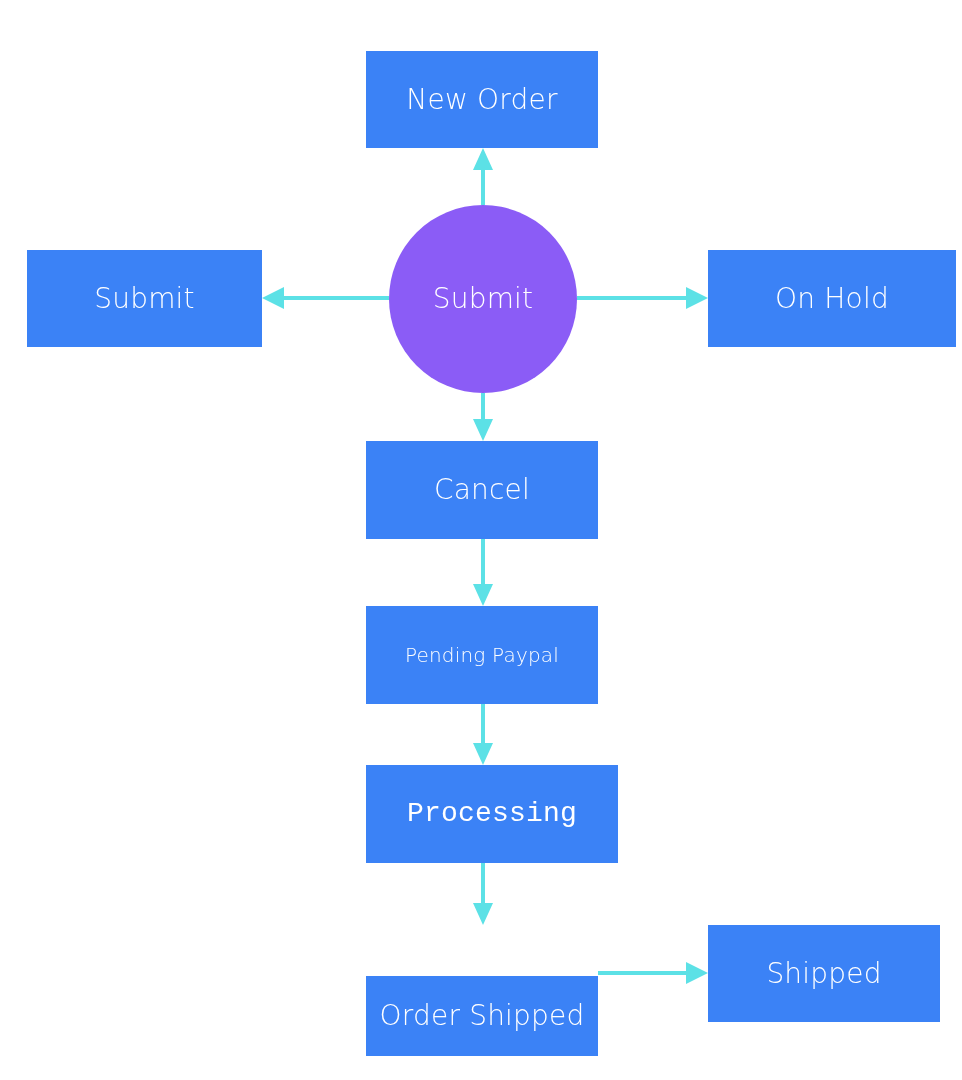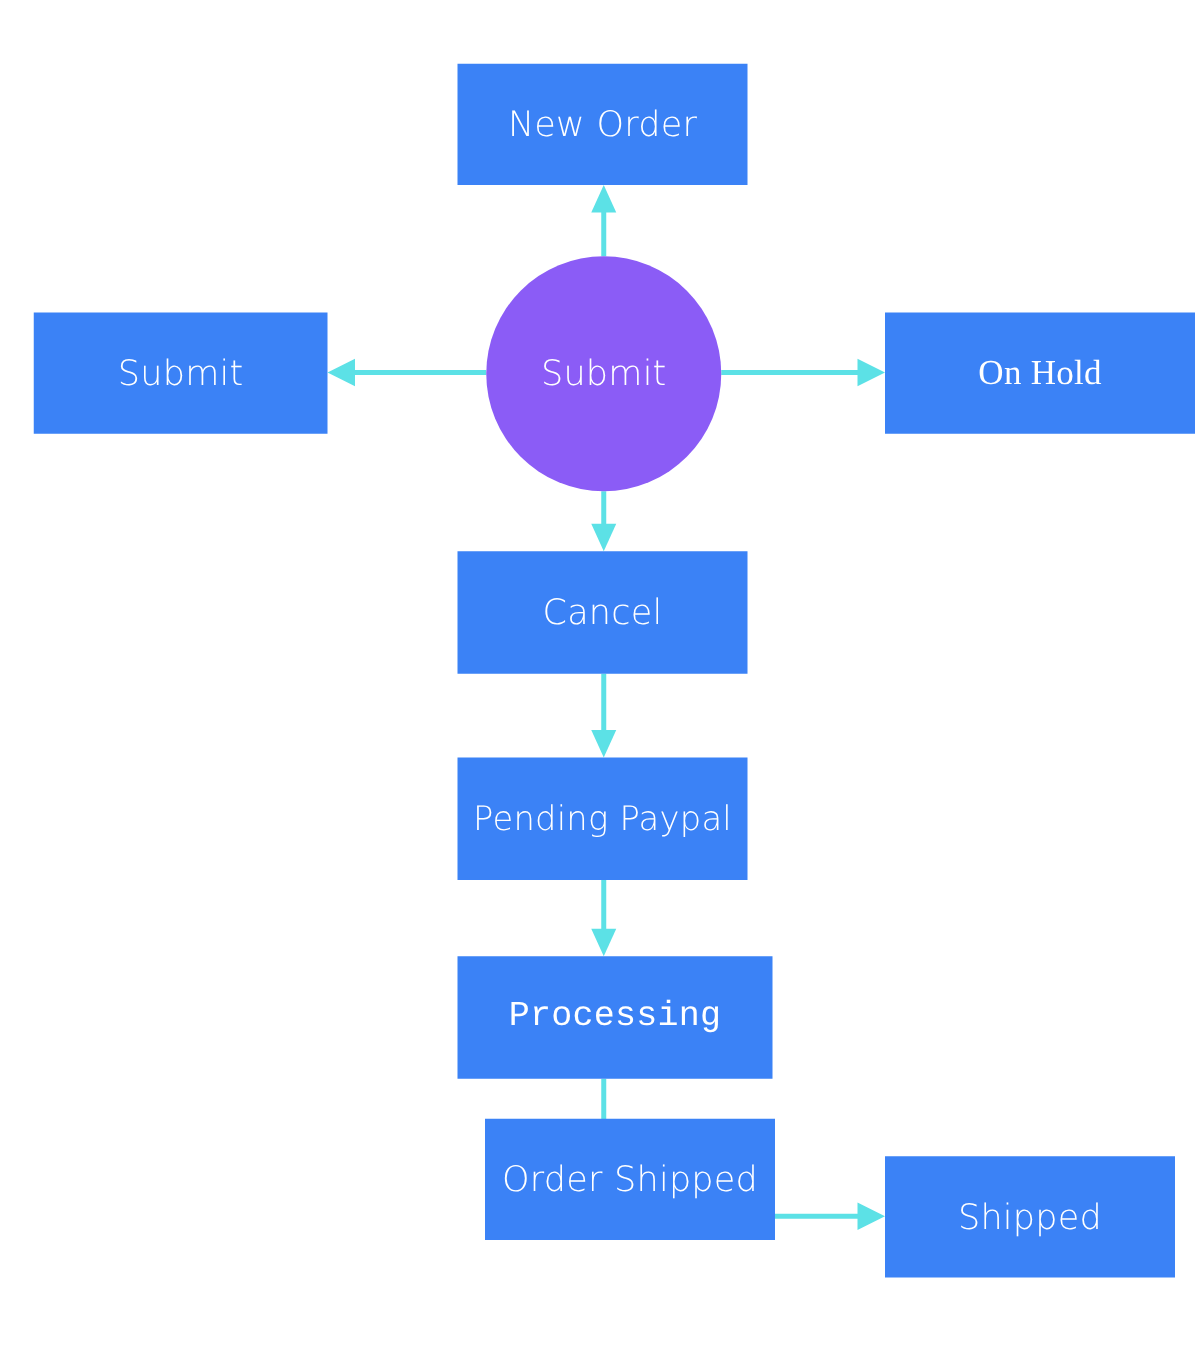--- a/index.html
+++ b/index.html
@@ -44,28 +44,28 @@
   }
   .node-label {
     display: block;
     pointer-events: none;
   }
 
   
   #node-new-order      { left: 366px; top: 51px;  width: 232px; height: 97px; }
   #node-submit         { left: 389px; top: 205px; width: 188px; height: 188px; }
   #node-cancel         { left: 27px;  top: 250px; width: 235px; height: 97px; }
-  #node-on-hold        { left: 708px; top: 250px; width: 248px; height: 97px; font-family: Liberation Serif, serif; }
+  #node-on-hold        { left: 708px; top: 250px; width: 248px; height: 97px; }
   #node-pending        { left: 366px; top: 441px; width: 232px; height: 98px; }
   #node-pending-paypal { left: 366px; top: 606px; width: 232px; height: 98px; }
   #node-processing     { left: 366px; top: 765px; width: 252px; height: 98px; font-family: Liberation Mono, monospace; }
-  #node-order-shipped  { left: 366px; top: 895px; width: 232px; height: 97px; margin-left: 22px; }
+  #node-order-shipped  { left: 366px; top: 976px; width: 232px; height: 80px; }
   #node-complete       { left: 708px; top: 925px; width: 232px; height: 97px; }
 
-  #node-pending-paypal .node-label { font-size: 27px; }
+  #node-pending-paypal .node-label { font-size: 20px; }
 </style>
 </head>
 <body>
 
 <svg id="diagram-canvas" viewBox="0 0 962 1080" width="962" height="1080" xmlns="http://www.w3.org/2000/svg">
 
   <g>
     <line x1="483" y1="205" x2="483" y2="162" stroke="#5CE1E6" stroke-width="4"></line>
     <polygon points="483,148 493,170 473,170" fill="#5CE1E6"></polygon>
   </g>

